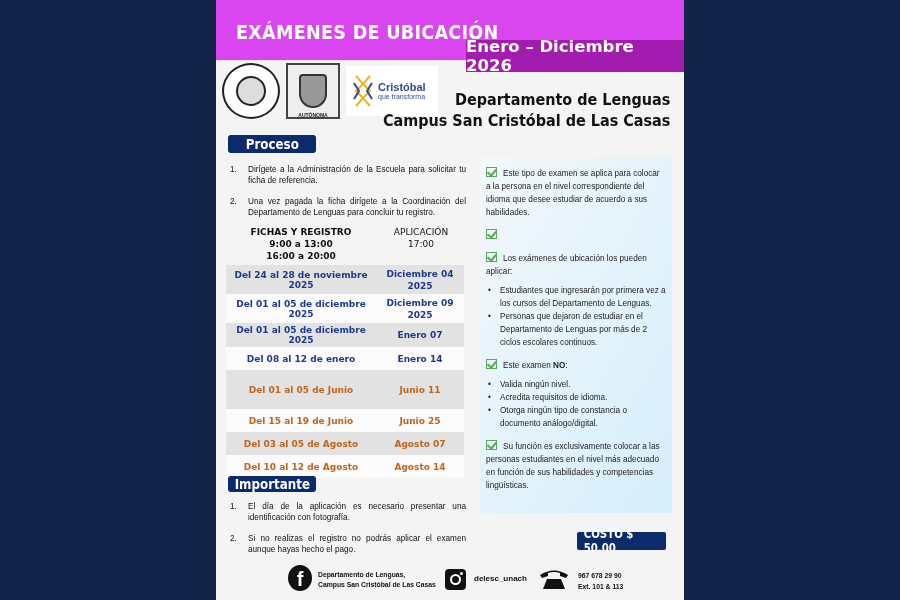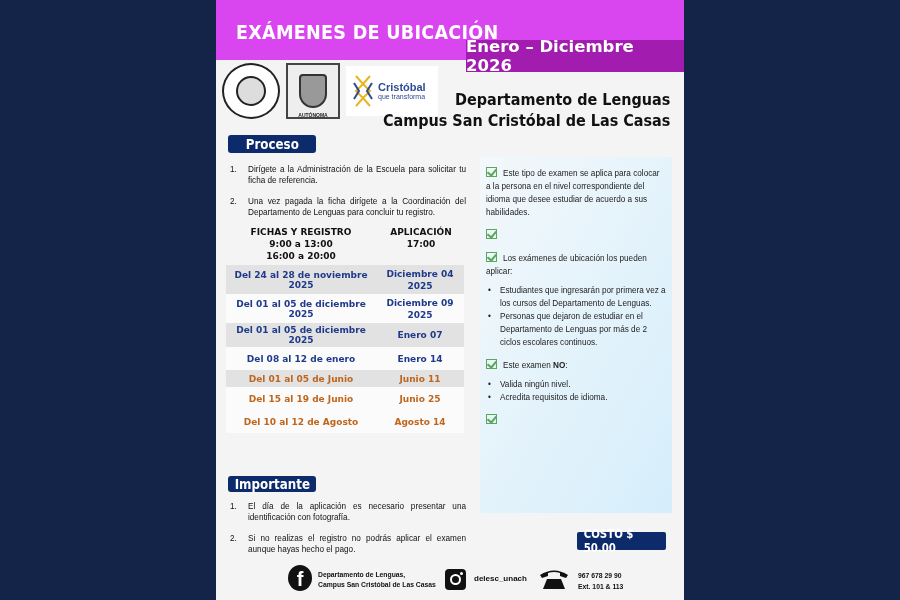--- a/index.html
+++ b/index.html
@@ -23,21 +23,21 @@
     .dept .l1 { font-size: 16px; line-height: 20px; transform: scaleX(0.9); transform-origin: right; }
     .dept .l2 { font-size: 16px; line-height: 22px; transform: scaleX(0.9); transform-origin: right; }
     .pill { position: absolute; background: #0d2b6b; color: #fff; font-weight: bold; font-size: 14px; border-radius: 3px; display: flex; align-items: center; justify-content: center; font-family: "DejaVu Sans", sans-serif; }
     .pill span { transform: scaleX(0.85); }
     .steps { position: absolute; left: 14px; width: 236px; font-size: 8.2px; color: #111; line-height: 11px; }
     .steps li { list-style: none; display: flex; margin-bottom: 10px; }
     .steps .n { width: 18px; flex: none; }
     .steps .t { text-align: justify; flex: 1; }
     .sched-head { position: absolute; left: 10px; top: 226px; width: 240px; }
     .sched-head .c1 { position: absolute; left: 0; width: 150px; text-align: center; font-weight: bold; font-size: 9px; color: #111; line-height: 12px; font-family: "DejaVu Sans", sans-serif; }
-    .sched-head .c2 { position: absolute; left: 150px; width: 90px; text-align: center; font-weight: bold; font-size: 9px; color: #111; line-height: 12px; font-family: "DejaVu Sans", sans-serif; }
+    .sched-head .c2 { position: absolute; left: 150px; width: 90px; text-align: center; font-weight: normal; font-size: 9px; color: #111; line-height: 12px; font-family: "DejaVu Sans", sans-serif; }
     .sched { position: absolute; left: 10px; top: 265px; width: 238px; }
     .row { display: flex; align-items: center; font-weight: bold; font-size: 9px; font-family: "DejaVu Sans", sans-serif; }
     .row .c1 { width: 150px; text-align: center; }
     .row .c2 { width: 88px; text-align: center; line-height: 12px; }
     .row.shade { background: #e2e2e2; }
     .row.plain { background: #fbfbfb; }
     .row.blue { color: #1f3a8a; }
     .row.orange { color: #c0651c; }
     .info { position: absolute; left: 264px; top: 157px; width: 192px; height: 356px; background: linear-gradient(120deg, #f3f8fb 0%, #e4f3fb 50%, #d5eefb 100%); padding: 10px 6px 0 6px; font-size: 8.2px; color: #222; line-height: 13px; }
     .info .blk { margin-bottom: 10px; }
@@ -129,27 +129,31 @@
       <div class="c2">Diciembre 09 2025</div>
     </div>
     <div class="row shade blue" style="height:24px;">
       <div class="c1">Del 01 al 05 de diciembre 2025</div>
       <div class="c2">Enero 07</div>
     </div>
     <div class="row plain blue" style="height:23px;">
       <div class="c1">Del 08 al 12 de enero</div>
       <div class="c2">Enero 14</div>
     </div>
-    <div class="row shade orange" style="height:17px;">
+    <div class="row shade orange" style="height:39px;">
       <div class="c1">Del 01 al 05 de Junio</div>
       <div class="c2">Junio 11</div>
     </div>
     <div class="row plain orange" style="height:23px;">
       <div class="c1">Del 15 al 19 de Junio</div>
       <div class="c2">Junio 25</div>
+    </div>
+    <div class="row shade orange" style="height:23px;">
+      <div class="c1">Del 03 al 05 de Agosto</div>
+      <div class="c2">Agosto 07</div>
     </div>
     <div class="row plain orange" style="height:23px;">
       <div class="c1">Del 10 al 12 de Agosto</div>
       <div class="c2">Agosto 14</div>
     </div>
   </div>
 
   <div class="pill" style="left:12px; top:476px; width:88px; height:16px;">
     <span>Importante</span>
   </div>
@@ -177,24 +181,25 @@
       <ul>
         <li>Estudiantes que ingresarán por primera vez a los cursos del Departamento de Lenguas.</li>
         <li>Personas que dejaron de estudiar en el Departamento de Lenguas por más de 2 ciclos escolares continuos.</li>
       </ul>
     </div>
     <div class="blk">
       <span class="chk"></span><span>Este examen </span><b style="margin-top:23px;">NO</b><span>:</span>
       <ul>
         <li>Valida ningún nivel.</li>
         <li>Acredita requisitos de idioma.</li>
+        <li>Otorga ningún tipo de constancia o documento análogo/digital.</li>
       </ul>
     </div>
     <div class="blk">
-      <span class="chk"></span>
+      <span class="chk"></span><span>Su función es exclusivamente colocar a las personas estudiantes en el nivel más adecuado en función de sus habilidades y competencias lingüísticas.</span>
     </div>
   </div>
 
   <div class="costo">
     <span>COSTO $ 50.00</span>
   </div>
 
   <div class="footer">
     <div class="fb-icon">f</div>
     <div class="fb-text">

